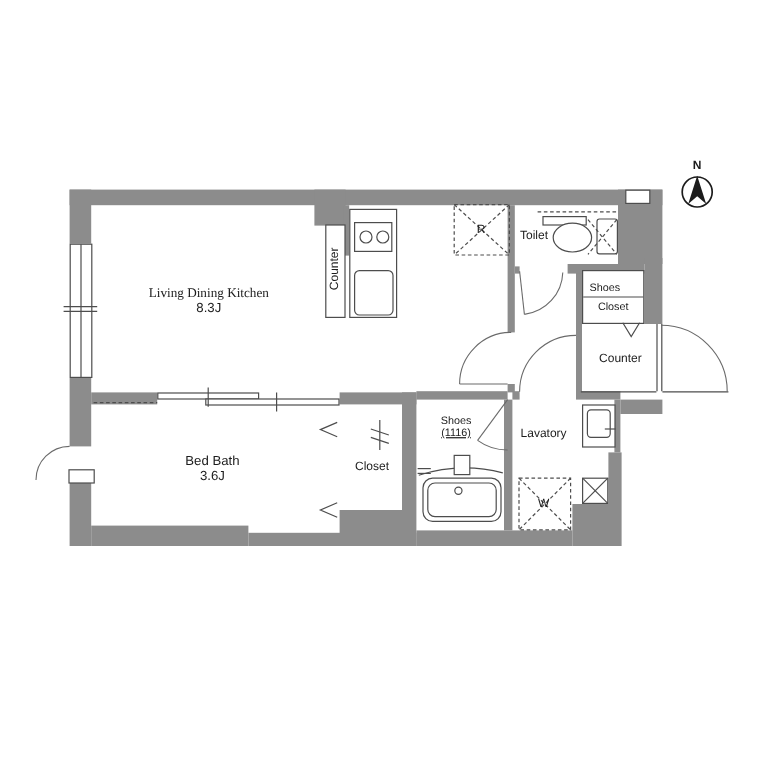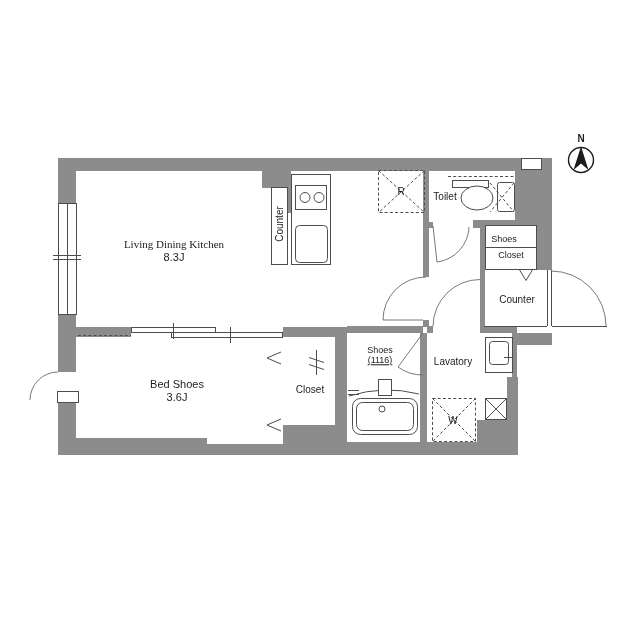--- a/index.html
+++ b/index.html
@@ -179,21 +179,21 @@
 
     <g>
       <circle cx="581" cy="160" r="12.5" fill="#fff" stroke="var(--text)" stroke-width="1.4"></circle>
       <polygon class="dk" points="581,146.5 573.5,170 581,163.5 588.5,170"></polygon>
     </g>
   </svg>
 
   <div class="lbl f11" style="left:174px;top:245px;font-family:Liberation Serif, serif;">Living Dining Kitchen</div>
   <div class="lbl f11" style="left:174px;top:258px;">8.3J</div>
 
-  <div class="lbl f11" style="left:177px;top:385px;">Bed Shoes</div>
+  <div class="lbl f11" style="left:177px;top:385px;">Bed Bath</div>
   <div class="lbl f11" style="left:177px;top:398px;">3.6J</div>
 
   <div class="lbl f10" style="left:310px;top:390px;">Closet</div>
 
   <div class="lbl f9" style="left:380px;top:351px;">Shoes</div>
   <div class="lbl f9" style="left:380px;top:361px;text-decoration:underline;">(1116)</div>
 
   <div class="lbl f10" style="left:453px;top:362px;text-align:center;">Lavatory</div>
 
   <div class="lbl f10" style="left:445px;top:197px;">Toilet</div>

